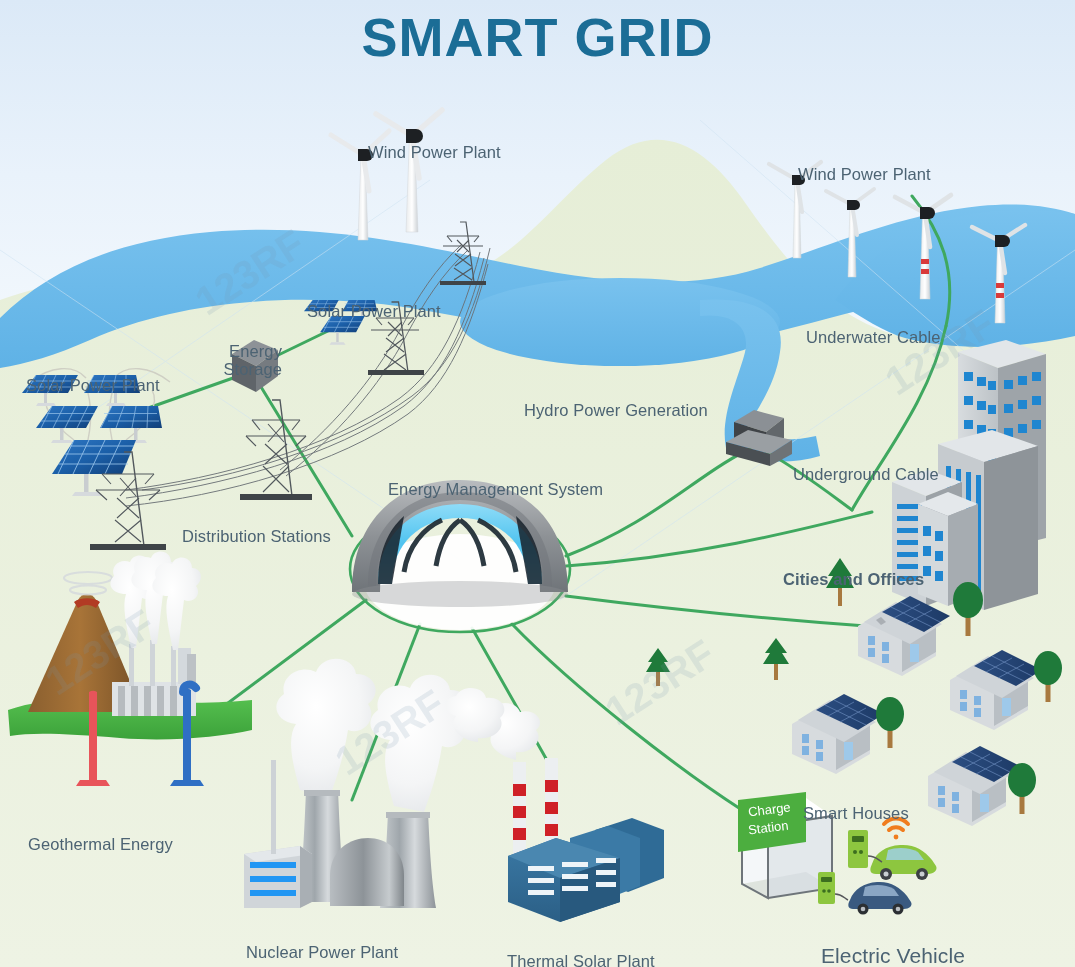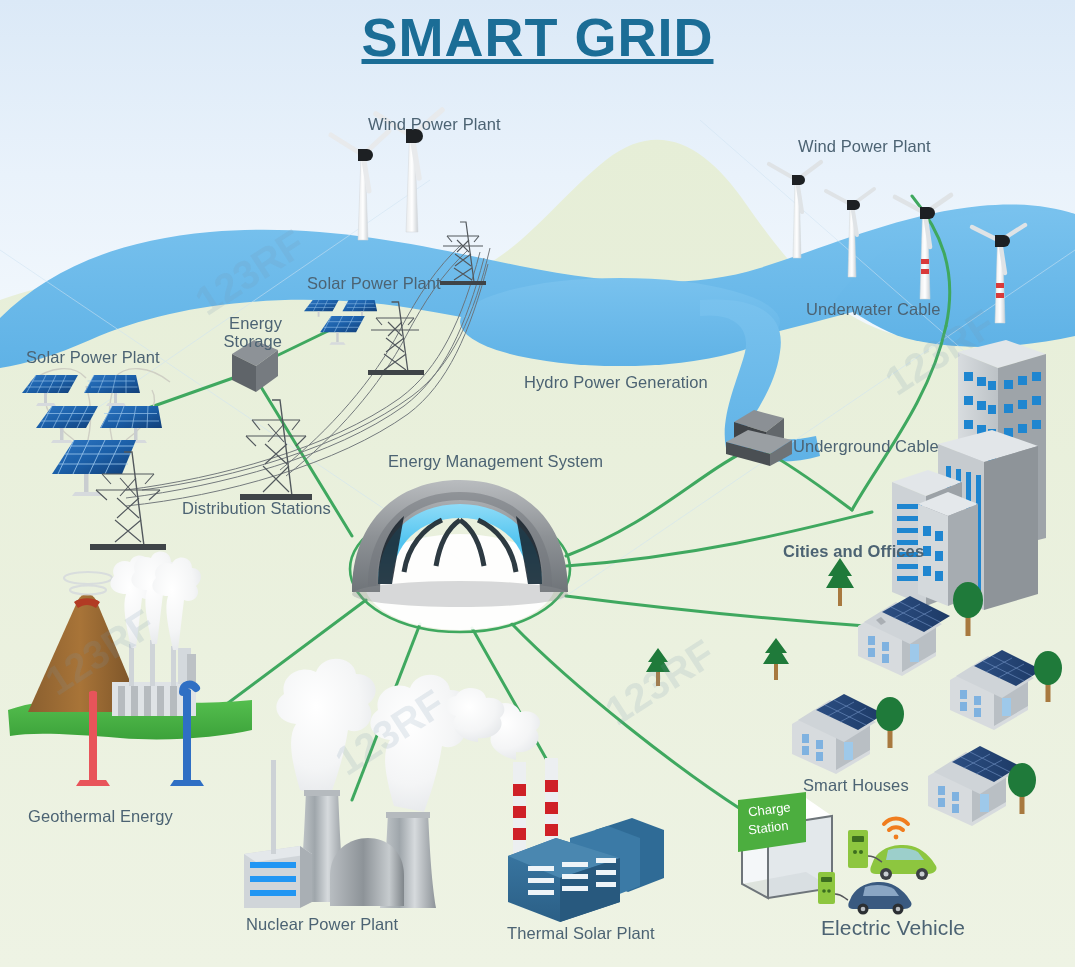--- a/index.html
+++ b/index.html
@@ -4,28 +4,27 @@
 <style>
   html,body{margin:0;padding:0;background:#fff;}
   body{font-family:"Liberation Sans",sans-serif;}
   #stage{
     position:relative;width:1075px;height:967px;overflow:hidden;
     background:linear-gradient(180deg,#dbe9f7 0%,#e9f2fb 18%,#f4f9fd 38%,#fdfefe 50%,#f2f9fd 66%,#e3f1fb 86%,#dcf0fc 100%);
   }
   #artboard{position:absolute;inset:0;width:1075px;height:967px;}
   .label{
     position:absolute;color:#4c6373;font-family:"Liberation Sans",sans-serif;
-    font-size:16.5px;line-height:1.12;white-space:nowrap;letter-spacing:.1px;
+    font-size:16.5px;line-height:1.12;white-space:nowrap;letter-spacing:.1px;margin-top:28px;
   }
   .label.two{white-space:normal;text-align:right;}
   #title{
     position:absolute;left:0;right:0;top:6px;text-align:center;
     font-size:54px;font-weight:bold;color:#1b6d96;letter-spacing:1px;
     font-family:"Liberation Sans",sans-serif;
-    text-decoration:underline;
   }
   .wm{position:absolute;color:rgba(120,150,175,.16);font-size:40px;font-weight:bold;
       font-family:"Liberation Sans",sans-serif;transform:rotate(-33deg);pointer-events:none;user-select:none;}
 </style>
 </head>
 <body>
 
 <div id="stage">
 
   <svg id="artboard" viewBox="0 0 1075 967" xmlns="http://www.w3.org/2000/svg">

